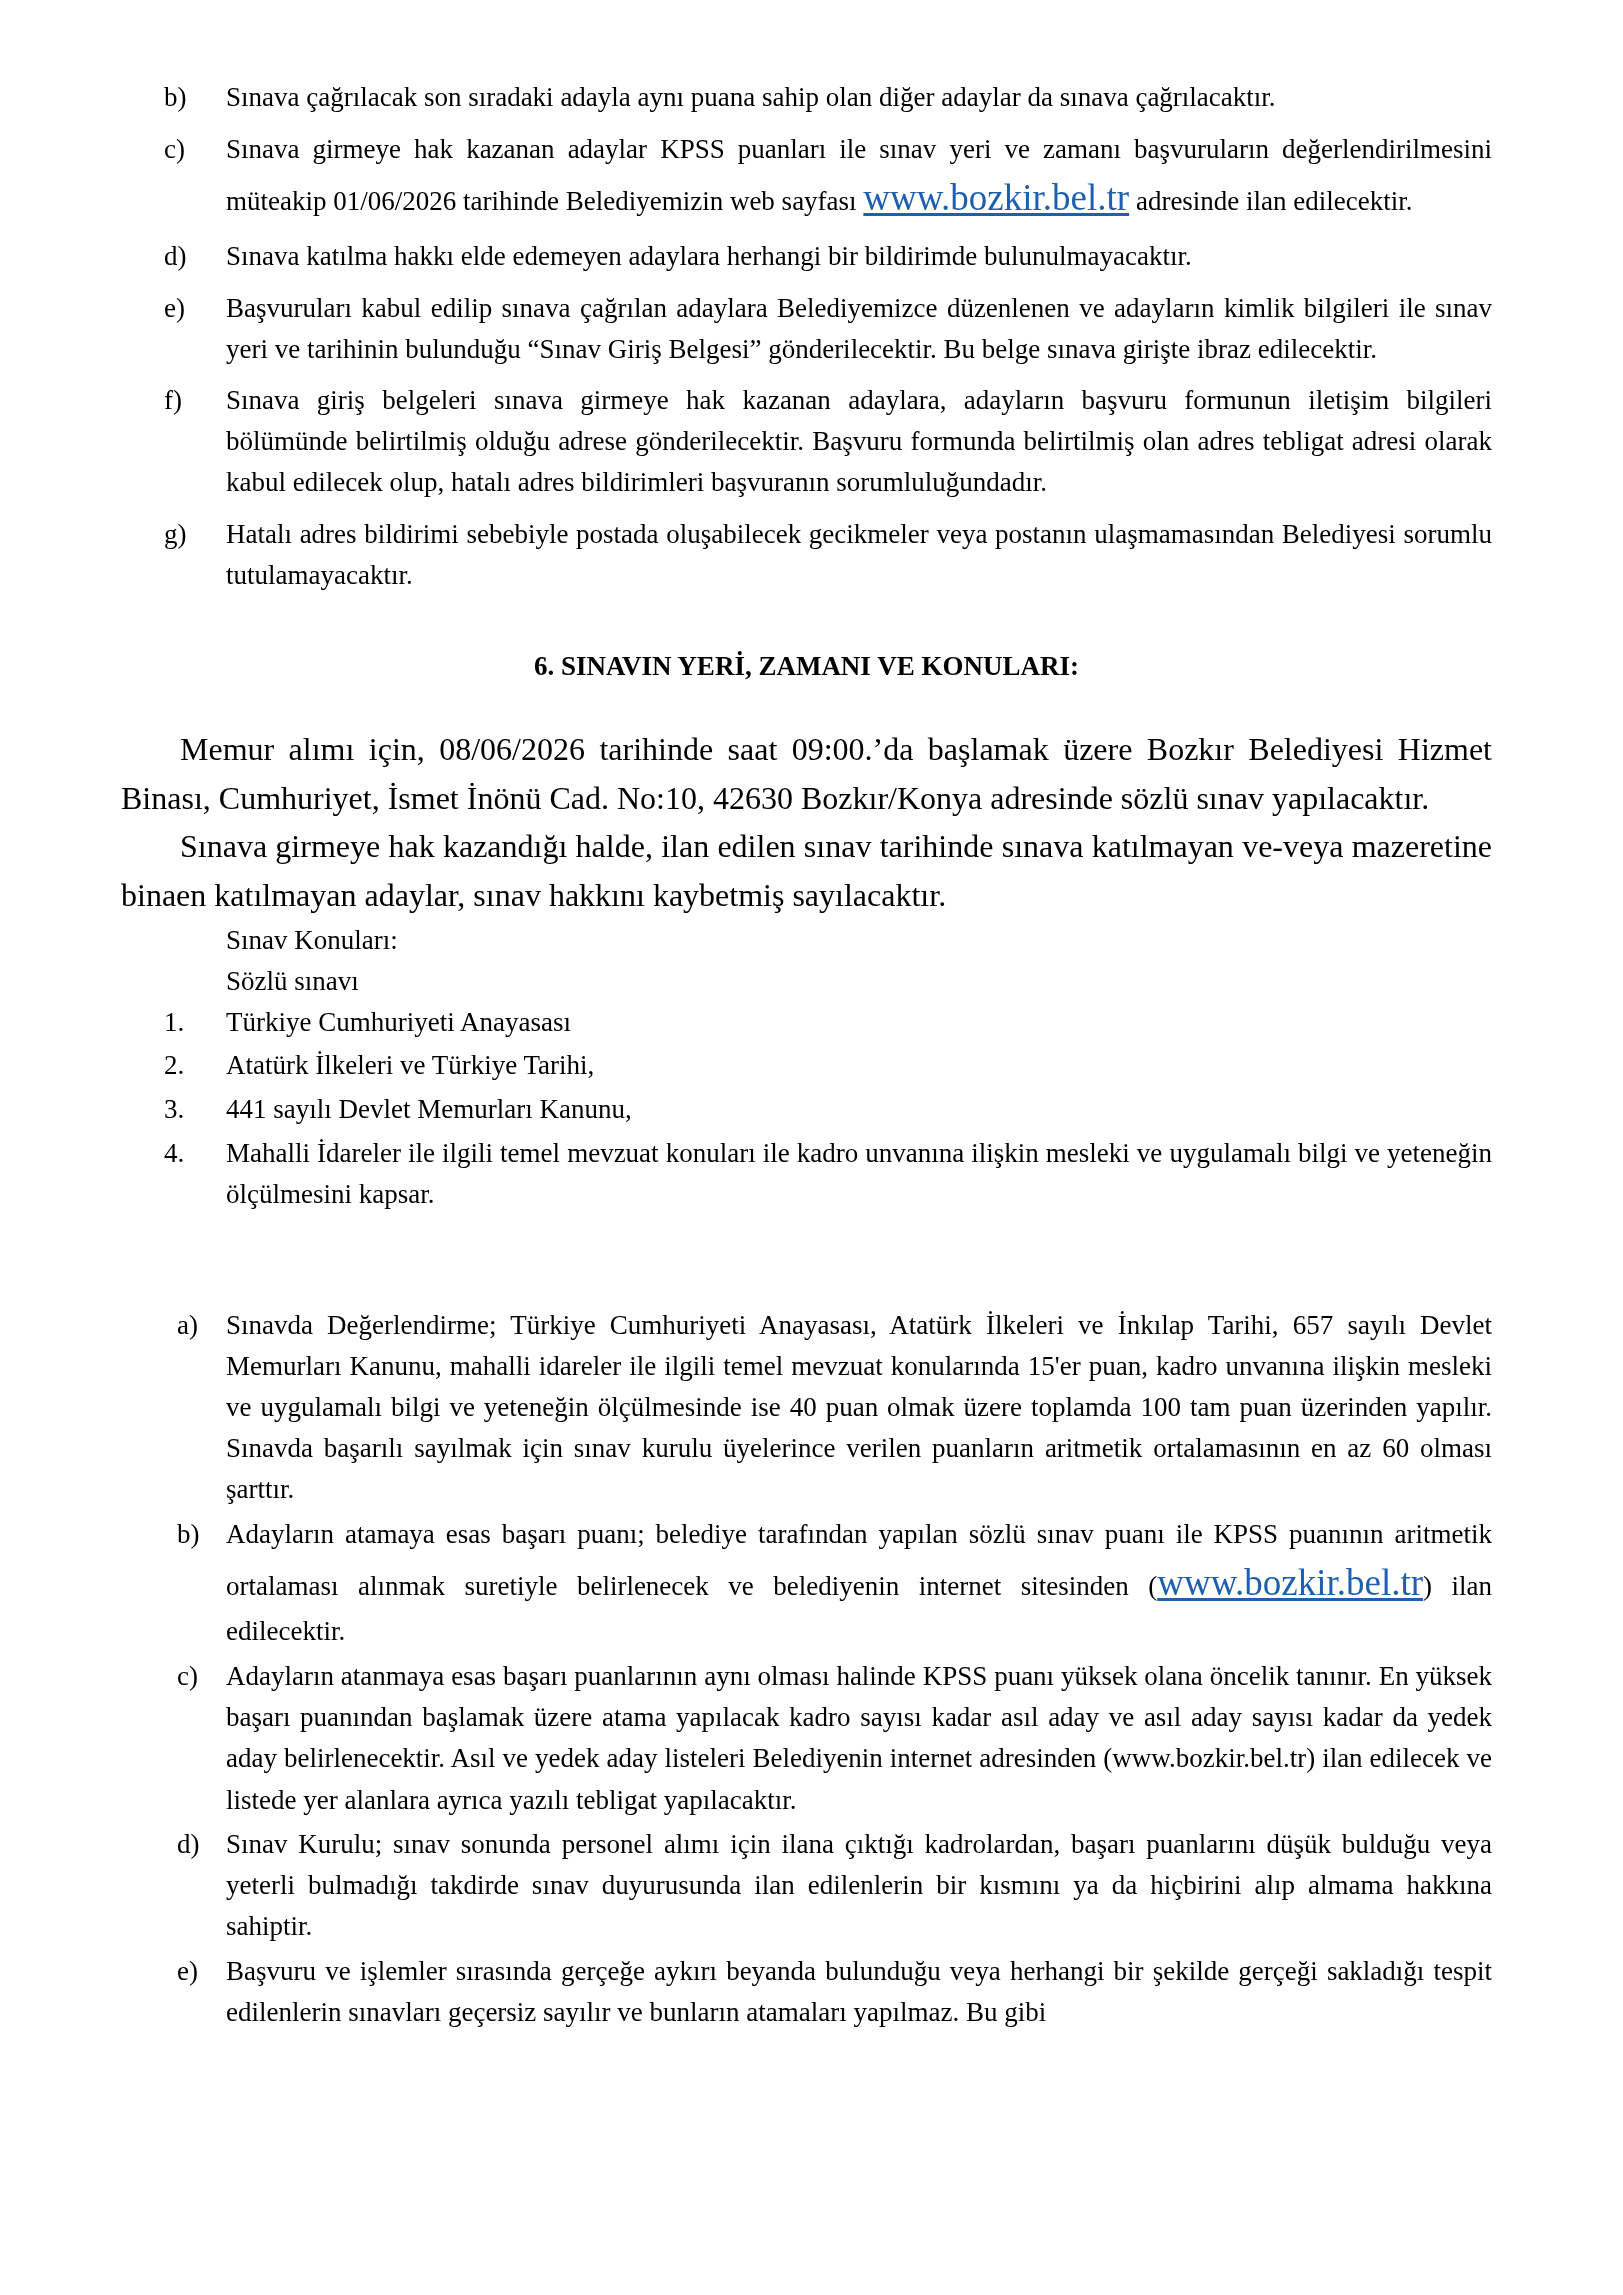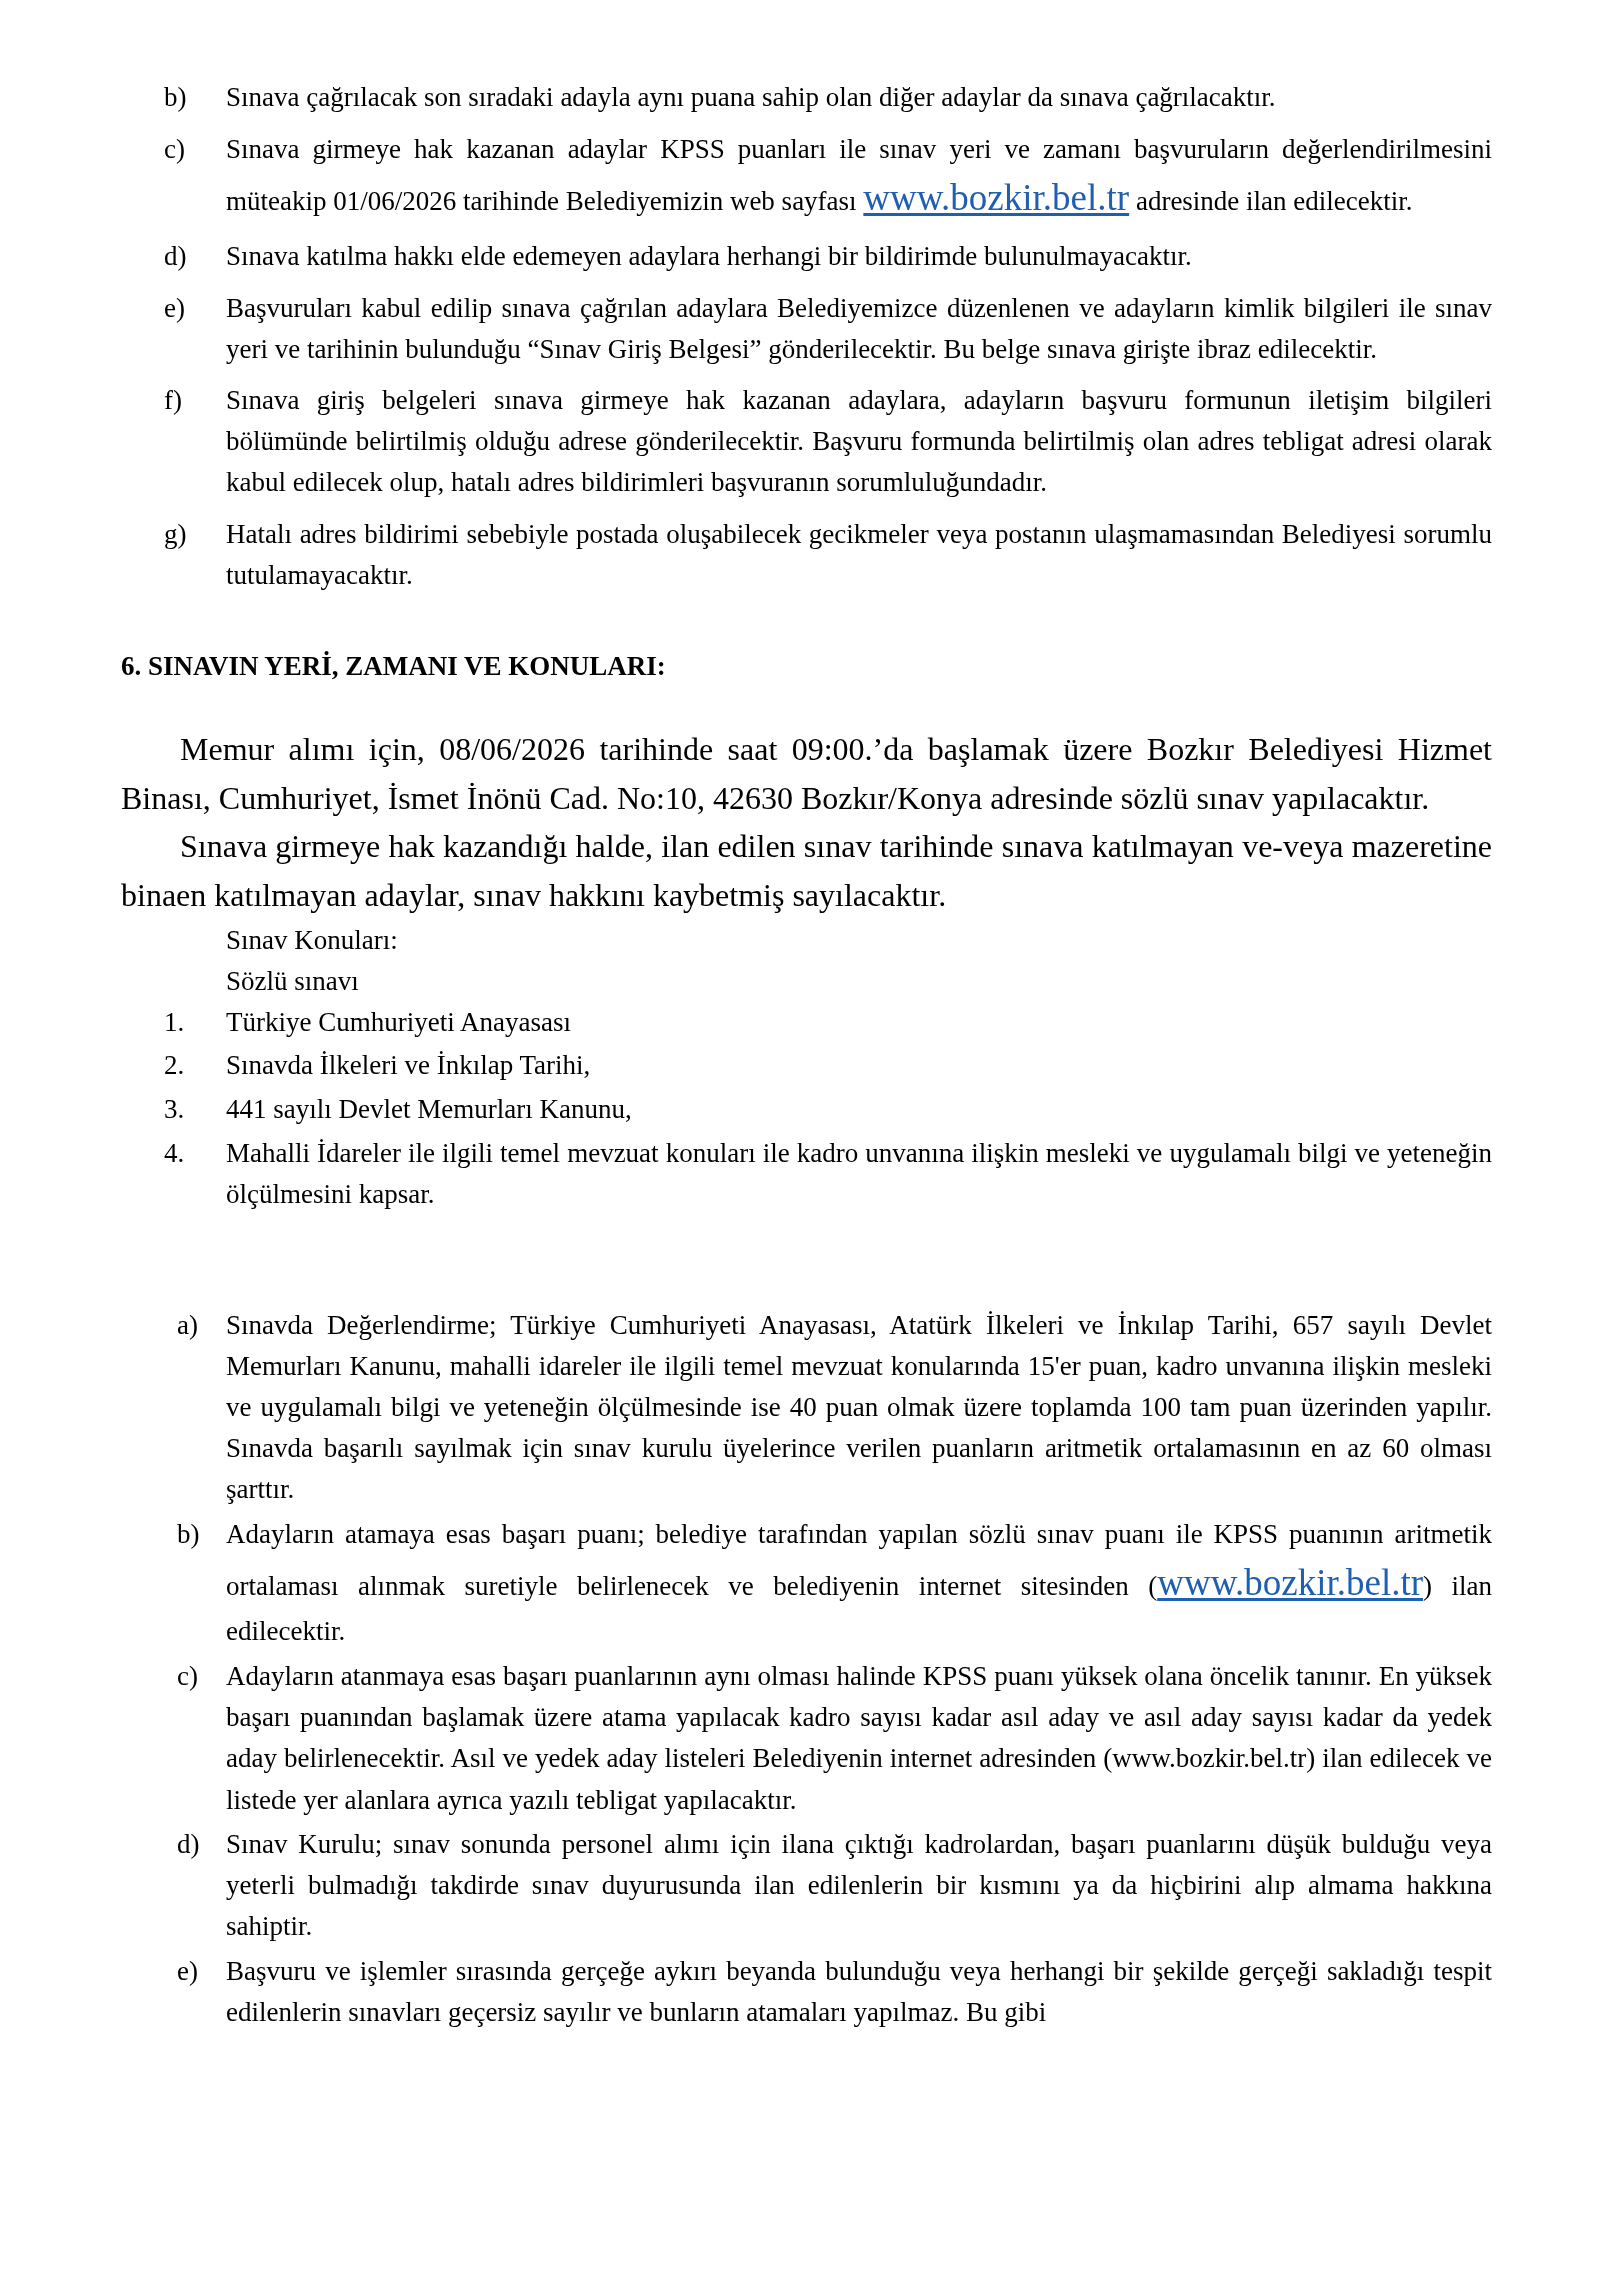--- a/index.html
+++ b/index.html
@@ -91,21 +91,21 @@
     font-size: 27px;
     line-height: 1.52;
   }
 
   
   .section-heading {
     font-size: 27px;
     font-weight: bold;
     line-height: 1.52;
     margin: 0;
-    text-align: left;
+    text-align: center;
     letter-spacing: 0px;
   }
   .sp-m  { height: 38px; }
   .sp-l  { height: 50px; }
 
   
   a.doclink {
     color: #1F5FB0;
     text-decoration: underline;
     text-underline-offset: 2.6px;
@@ -170,21 +170,21 @@
     <div class="indent-block">Sınav Konuları:</div>
     <div class="indent-block">Sözlü sınavı</div>
 
     <ul class="num-list">
       <li>
         <span class="marker">1.</span>
         <span>Türkiye Cumhuriyeti Anayasası</span>
       </li>
       <li>
         <span class="marker">2.</span>
-        <span>Sınavda İlkeleri ve İnkılap Tarihi,</span>
+        <span>Atatürk İlkeleri ve Türkiye Tarihi,</span>
       </li>
       <li>
         <span class="marker">3.</span>
         <span>441 sayılı Devlet Memurları Kanunu,</span>
       </li>
       <li>
         <span class="marker">4.</span>
         <span>Mahalli İdareler ile ilgili temel mevzuat konuları ile kadro unvanına ilişkin mesleki ve uygulamalı bilgi ve yeteneğin ölçülmesini kapsar.</span>
       </li>
     </ul>

